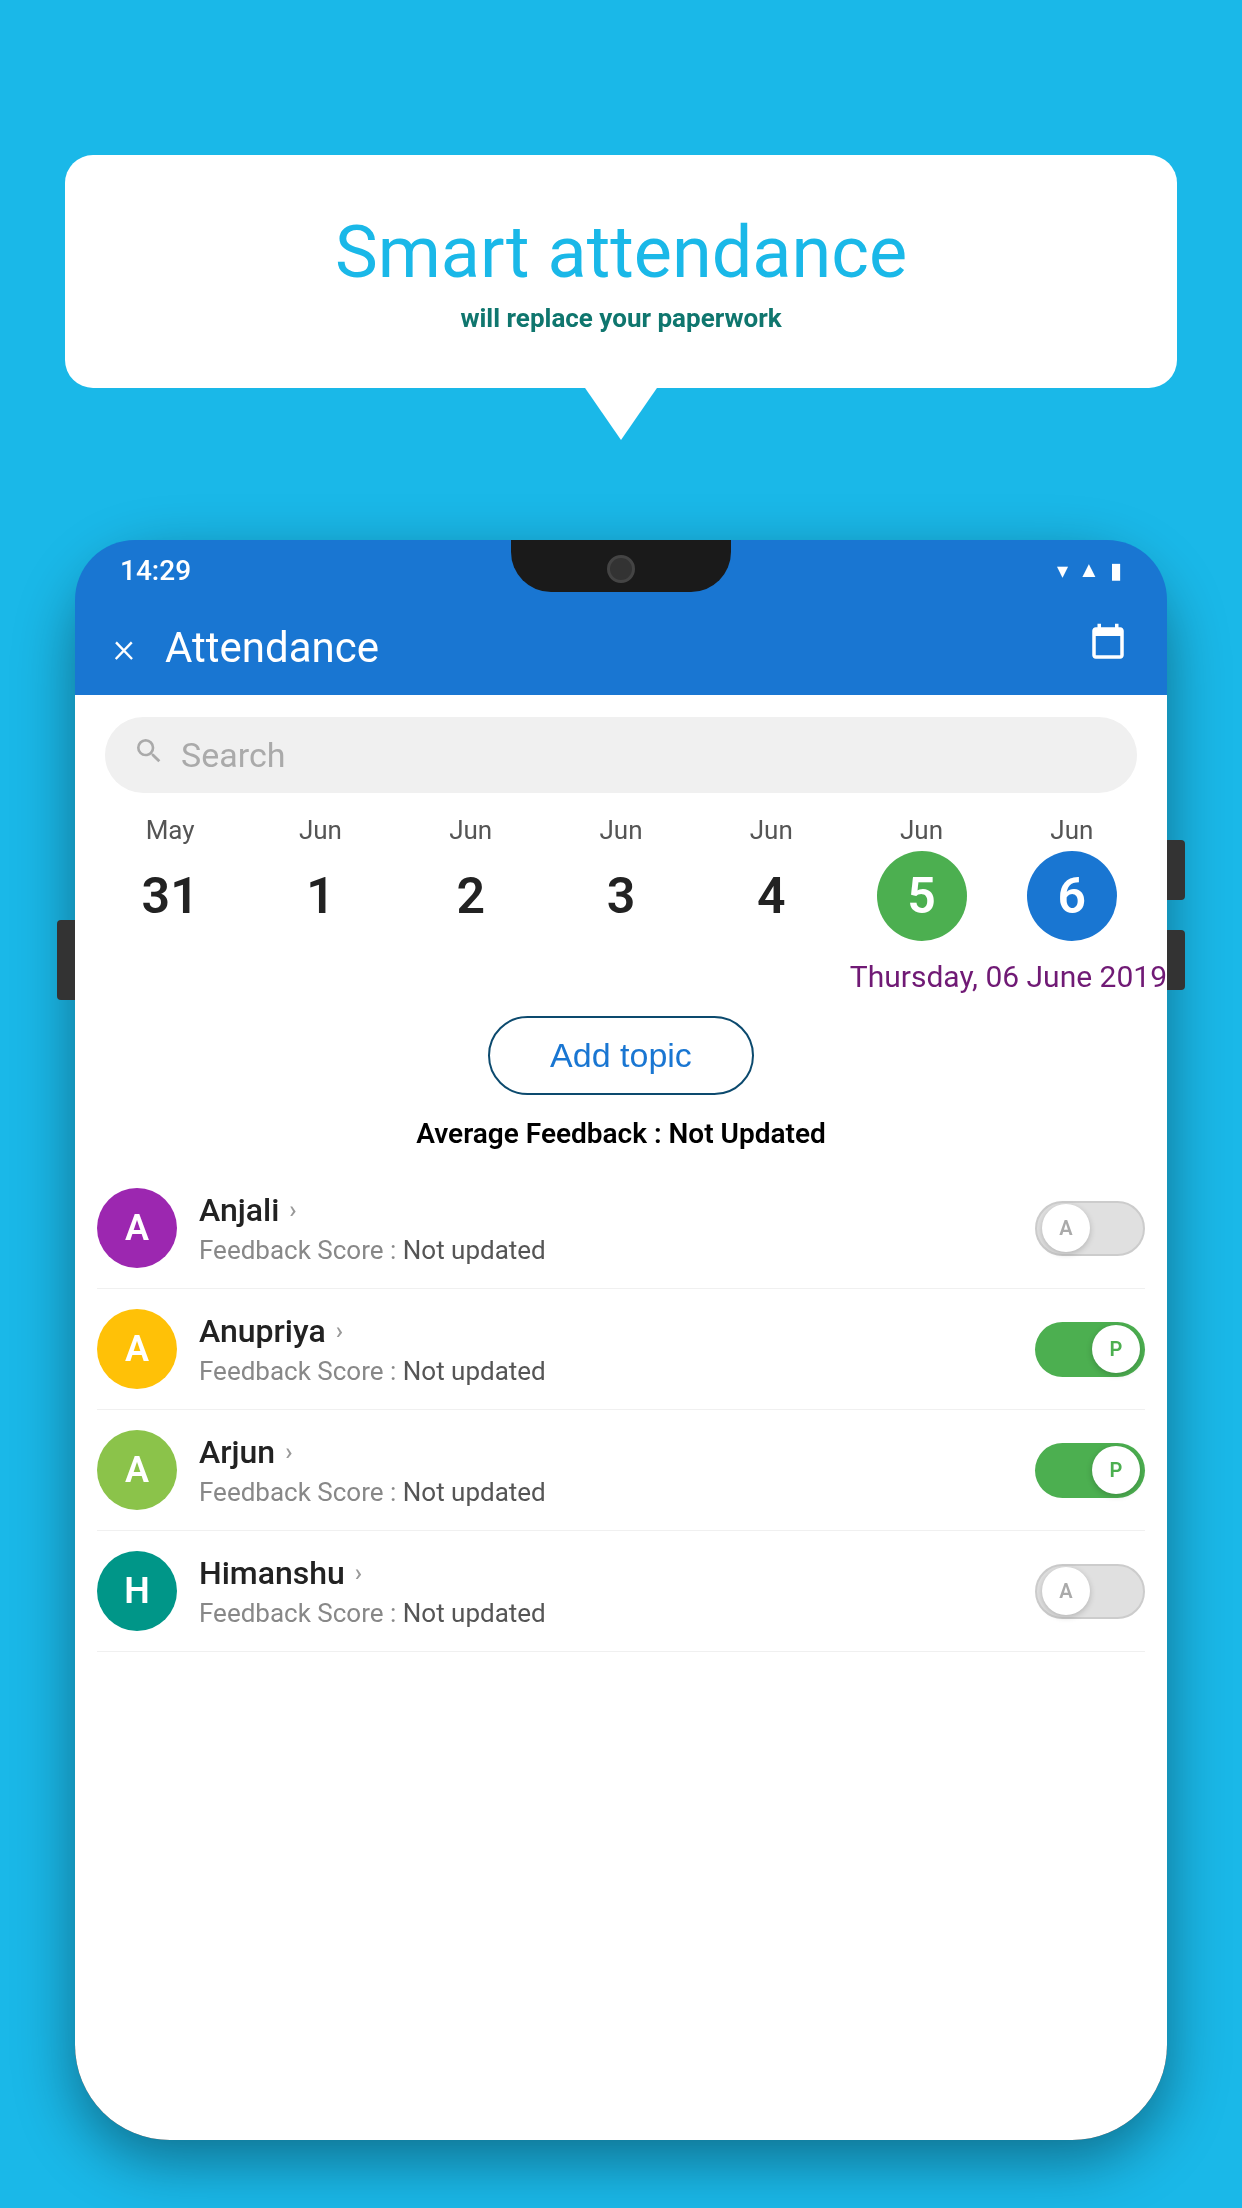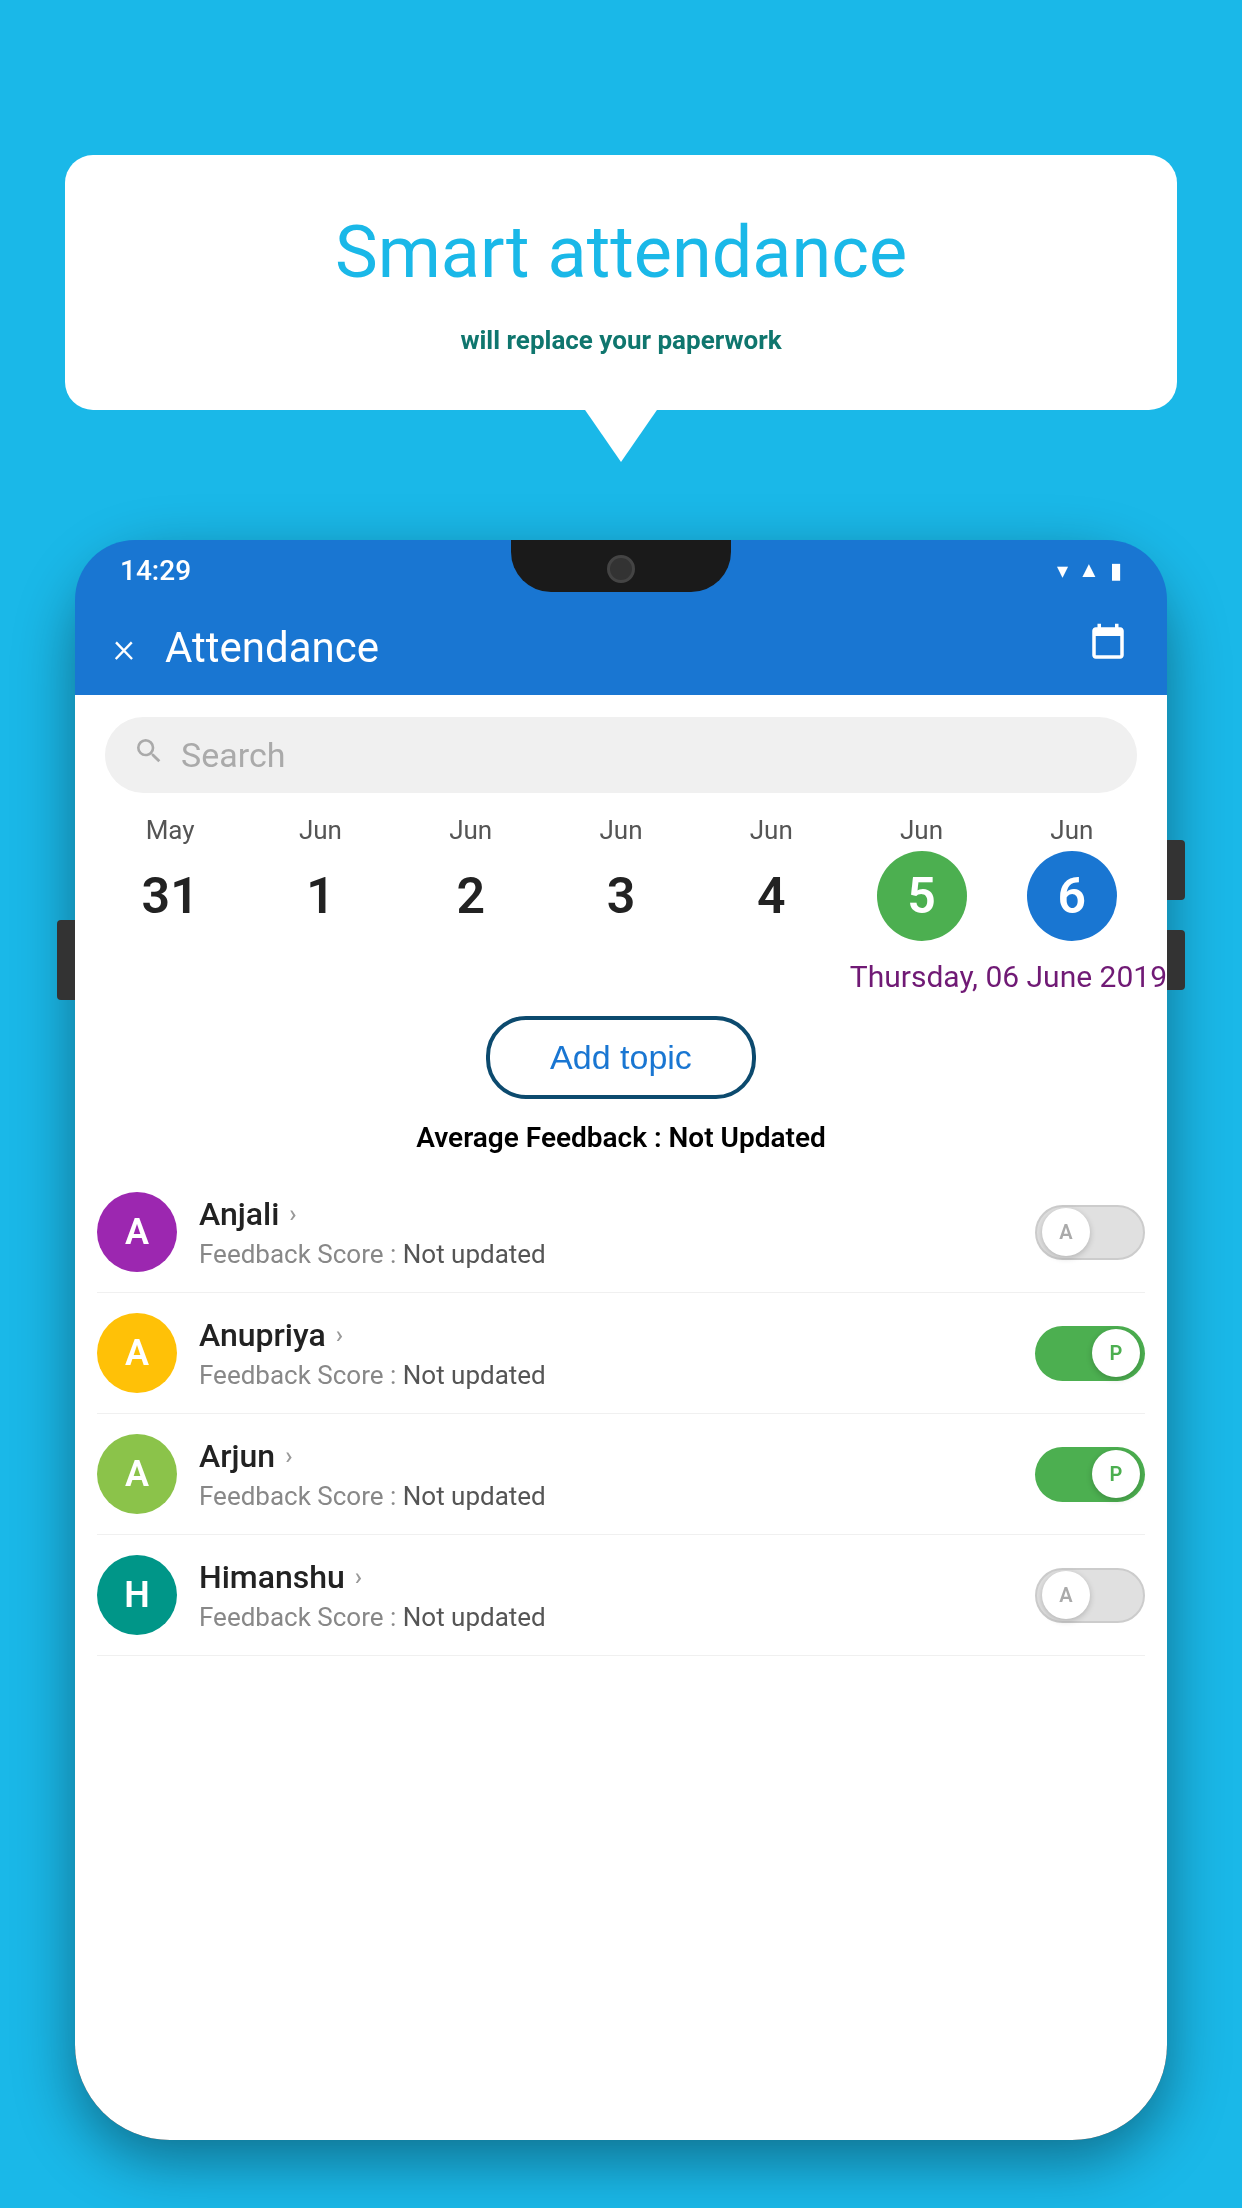--- a/index.html
+++ b/index.html
@@ -40,21 +40,21 @@
       height: 0;
       border-left: 38px solid transparent;
       border-right: 38px solid transparent;
       border-top: 55px solid white;
     }
 
     .bubble-title {
       font-size: 72px;
       color: #1ab8e8;
       font-weight: 400;
-      margin-bottom: 30px;
+      margin-bottom: 8px;
     }
 
     .bubble-subtitle {
       font-size: 26px;
       color: #0f766e;
       font-weight: 700;
     }
 
     
     .phone-wrapper {
@@ -253,21 +253,21 @@
       color: #701a75;
       margin-top: 18px;
       font-weight: 400;
     }
 
     
     .add-topic-btn {
       display: block;
       margin: 22px auto;
       padding: 18px 60px;
-      border: 4px solid #0c4a6e;
+      border: 2px solid #0c4a6e;
       border-radius: 40px;
       color: #1976d2;
       font-size: 34px;
       background: white;
       cursor: pointer;
       width: fit-content;
     }
 
     
     .avg-feedback {

